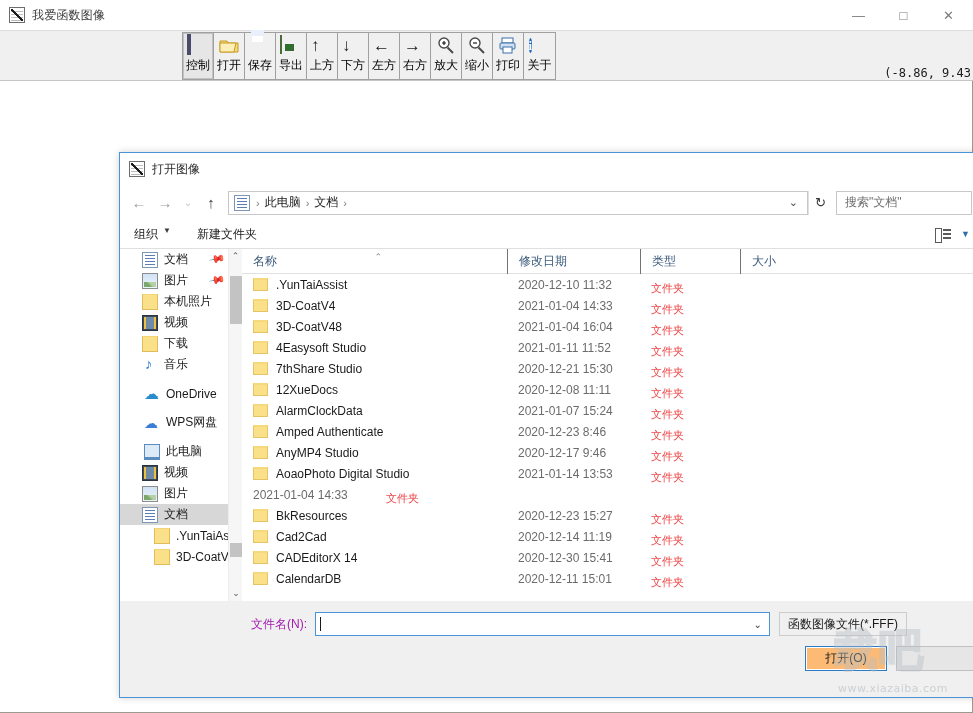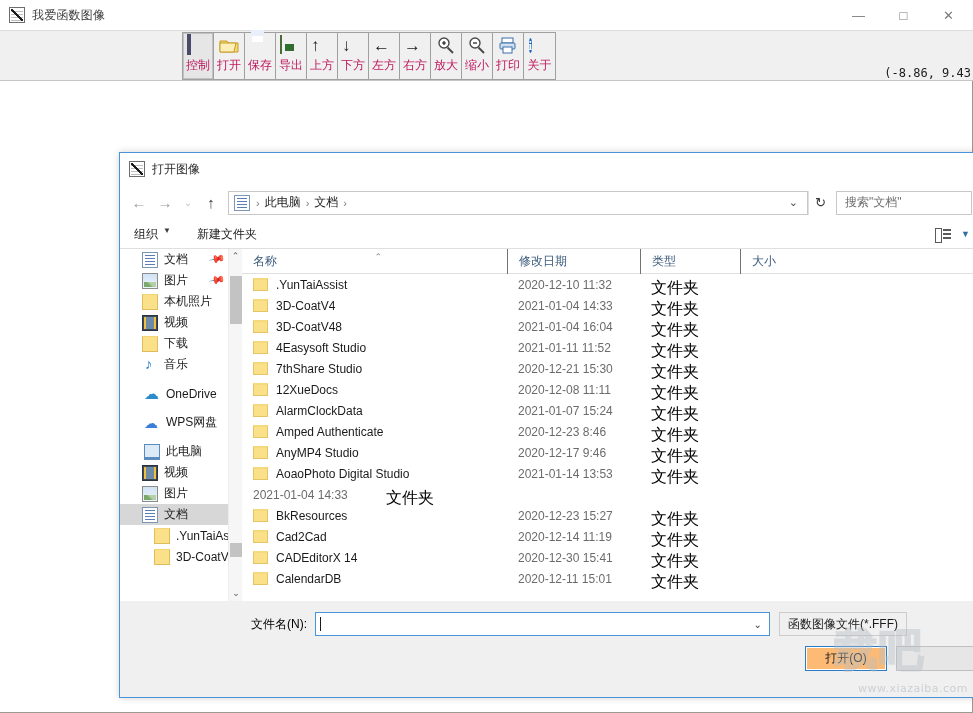--- a/index.html
+++ b/index.html
@@ -65,21 +65,21 @@
   .tbtn {
     width: 31px; height: 46px;
     border-right: 1px solid #a0a0a0;
     display: flex; flex-direction: column;
     align-items: center; justify-content: flex-start;
     padding-top: 3px; background: #f0f0f0;
   }
   .tbtn:last-child { border-right: none; }
   .tbtn.sel { background: #e6e6e6; box-shadow: inset 0 0 0 1px #c2c2c2; }
   .tbtn-ico { width: 22px; height: 20px; position: relative; }
-  .tbtn-lbl { font-size: 12px; color: #be185d; line-height: 1; margin-top: 3px; text-align: right; }
+  .tbtn-lbl { font-size: 12px; color: #000000; line-height: 1; margin-top: 3px; text-align: right; }
 
   
   .ico-control { border: 2px solid #4a4a6a; background: #dfe3ef; width:18px; height:15px; margin:2px auto 0;
      background-image: repeating-linear-gradient(0deg,#6b6b8a 0 1px, transparent 1px 3px); }
   .ico-save { width:17px;height:16px;margin:2px auto 0; background:#5b7fc4; position:relative; }
   .ico-save::before { content:""; position:absolute; left:3px; top:0; width:11px; height:6px; background:#ffffff; }
   .ico-save::after { content:""; position:absolute; left:2px; bottom:0; width:13px; height:6px; background:#eaf0fb; }
   .ico-export { width:17px;height:16px;margin:2px auto 0;background:#7ea860;border:1px solid #4a6b38;position:relative; }
   .ico-export::after { content:""; position:absolute; left:4px; top:8px; width:9px;height:7px; background:#2f6e2f; }
   .arr { font-size:17px; color:#1b1b1b; line-height:19px; font-weight:bold; }
@@ -228,27 +228,27 @@
   .c-name { width:265px; }
   .c-date { width:133px; }
   .c-type { width:100px; }
   .c-size { width:96px; }
   .frow { display:flex; height:21px; align-items:center; }
   .f-name { width:265px; display:flex; align-items:center; padding-left:11px; }
   .f-fold { width:15px;height:13px; background:#fbe08a; border:1px solid #e6c463;
             border-top:2px solid #f7d97d; margin-right:8px; flex:none; }
   .f-txt { font-size:12px; color:#1a1a1a; white-space:nowrap; }
   .f-date { width:133px; font-size:12px; color:#6b6b6b; padding-left:11px; }
-  .f-type { width:100px; font-size:16px; color:#000000; padding-left:11px;margin-top:8px; }
+  .f-type { width:100px; font-size:11px; color:#ef4444; padding-left:11px;margin-top:8px; }
   .f-size { width:96px; font-size:12px; color:#6b6b6b; padding-left:11px; }
 
   
   #dlg-footer { height: 128px; background:#f0f0f0; position:relative; }
   #fname-row { position:absolute; left:0; top:11px; width:860px; display:flex; align-items:center; }
-  #fname-label { width:195px; text-align:right; padding-right:8px; font-size:12px; color:#000000; }
+  #fname-label { width:195px; text-align:right; padding-right:8px; font-size:12px; color:#a21caf; }
   #fname-input {
     width: 455px; height:24px; border:1px solid #4a93d8; background:#fff;
     display:flex; align-items:center; padding:0 4px; position:relative;
   }
   #fname-caret { width:1px; height:14px; background:#1a1a1a; }
   #fname-chev { margin-left:auto; font-size:10px; color:#3d3d3d; padding-right:3px; }
   #filter-combo {
     margin-left: 9px; width: 128px; height:24px;
     border:1px solid #cccccc; background:#f0f0f0;
     display:flex; align-items:center; justify-content:center;
@@ -274,21 +274,21 @@
     opacity: .42; overflow:hidden;
   }
   #wm-glyphs {
     position:absolute; left:0; top:-4px;
     font-size:44px; font-weight:bold; color:#ffffff;
     -webkit-text-stroke: 2px #b7bec5;
     white-space:nowrap; letter-spacing:1px;
     font-family:"DejaVu Sans", sans-serif;
   }
   #wm-url {
-    position:absolute; left:24px; bottom:2px;
+    position:absolute; left:4px; bottom:2px;
     font-size:11px; color:#9aa3ab; letter-spacing:.5px;
     font-family:"DejaVu Sans", sans-serif; white-space:nowrap;
   }
 </style>
 </head>
 <body>
 
 <div id="app-window">
 
   <div id="app-titlebar">

